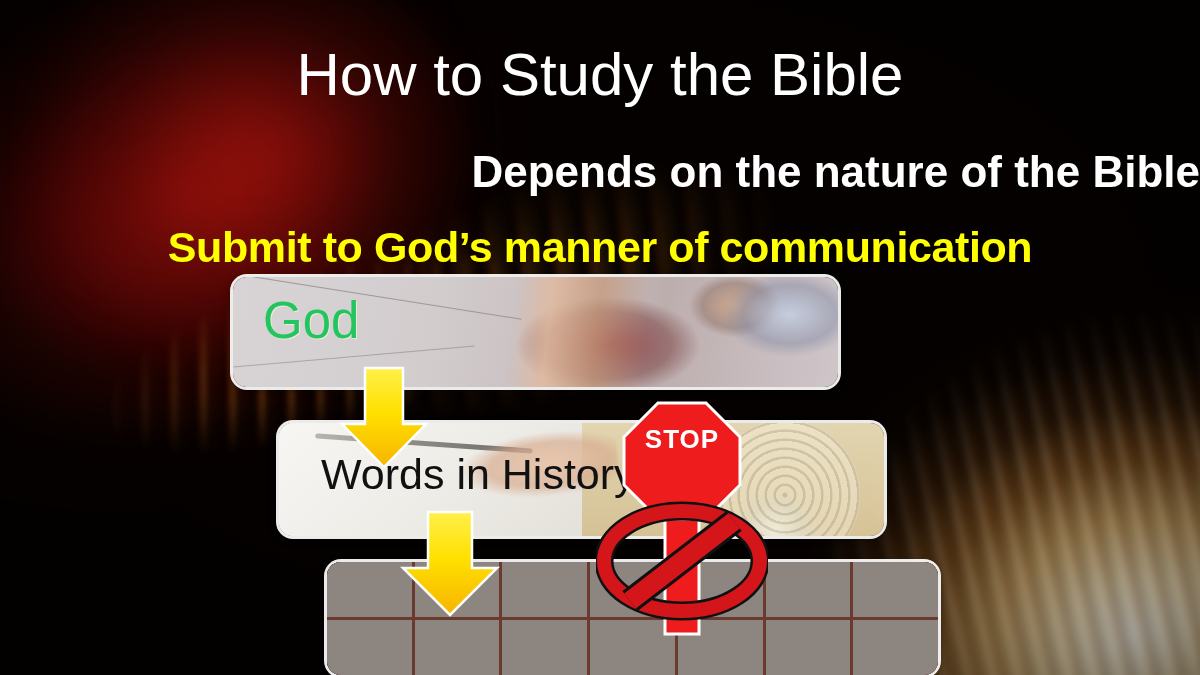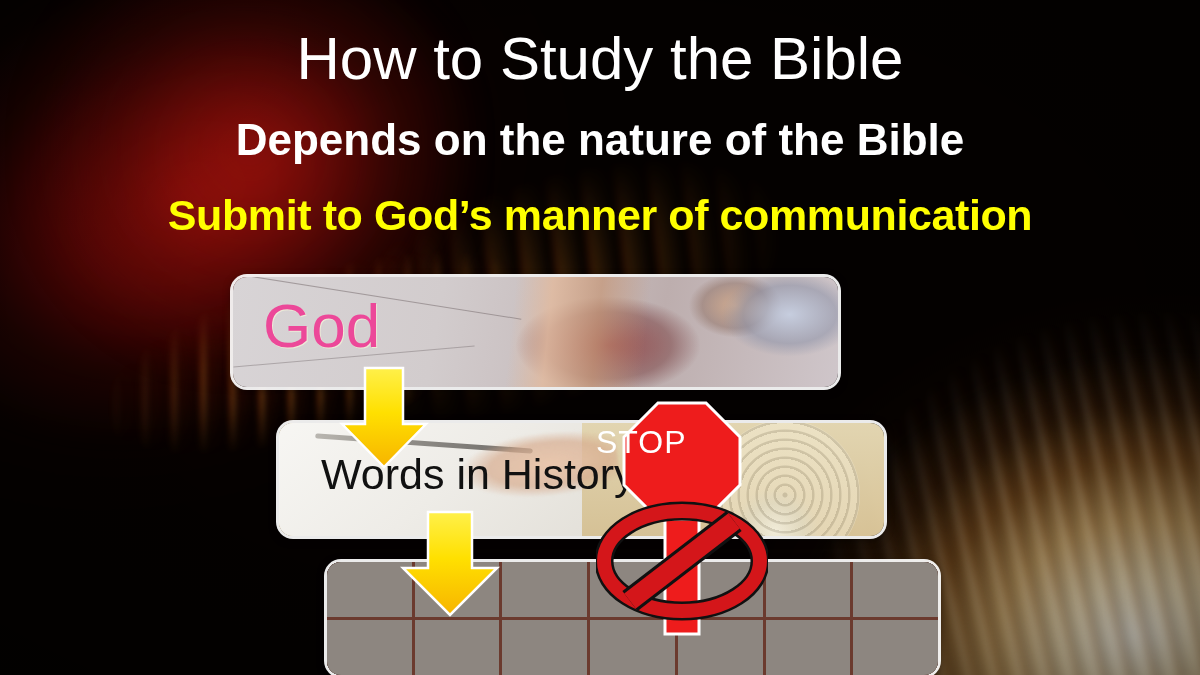--- a/index.html
+++ b/index.html
@@ -146,35 +146,36 @@
   
   .headings {
     position: absolute;
     left: 0;
     top: 0;
     width: 1200px;
     text-align: center;
     z-index: 20;
   }
   .title-main {
-    margin: 0;
+    margin: 16px;
     padding-top: 28px;
     font-size: 60px;
     line-height: 1.02;
     font-weight: normal;
     color: #ffffff;
     letter-spacing: 0px;
   }
   .title-sub {
     margin: 0;
     padding-top: 28px;
     font-size: 44px;
     line-height: 1.05;
     font-weight: bold;
     color: #ffffff;
+    text-align: right;
   }
   .title-emph {
     margin: 16px;
     padding-top: 14px;
     font-size: 43px;
     line-height: 1.05;
     font-weight: bold;
     color: #ffff00;
     letter-spacing: -0.4px;
   }
@@ -226,24 +227,24 @@
     left: 0%;
     top: 72%;
     width: 40%;
     height: 1px;
     background: rgba(120,110,112,0.45);
     transform: rotate(-5deg);
   }
   #box-god .caption {
     left: 30px;
     top: 18px;
-    font-size: 62px;
+    font-size: 51px;
     line-height: 1;
     font-weight: normal;
-    color: #ec4899;
+    color: #22c55e;
     text-shadow: 1px 1px 0 rgba(255,255,220,0.55);
   }
 
   
   #box-words { left: 279px; top: 423px; width: 605px; height: 113px; }
   #box-words .photo {
     background:
       
       radial-gradient(circle 62px at 82% 96%, rgba(236,232,214,0.95) 0%, rgba(206,198,170,0.8) 45%, rgba(0,0,0,0) 70%),
       linear-gradient(180deg, rgba(250,236,196,0.9) 0%, rgba(236,214,166,0.9) 100%),
@@ -345,22 +346,23 @@
     top: 398px;
     width: 172px;
     height: 242px;
     z-index: 40;
   }
   #stop-group .stop-text {
     position: absolute;
     left: 0;
     top: 26px;
     width: 100%;
-    font-size: 32px;
-    font-weight: normal;
+    text-align: center;
+    font-size: 26px;
+    font-weight: bold;
     color: #ffffff;
     letter-spacing: 1px;
     z-index: 3;
     pointer-events: none;
   }
 </style>
 </head>
 <body>
 
 <div id="slide">

